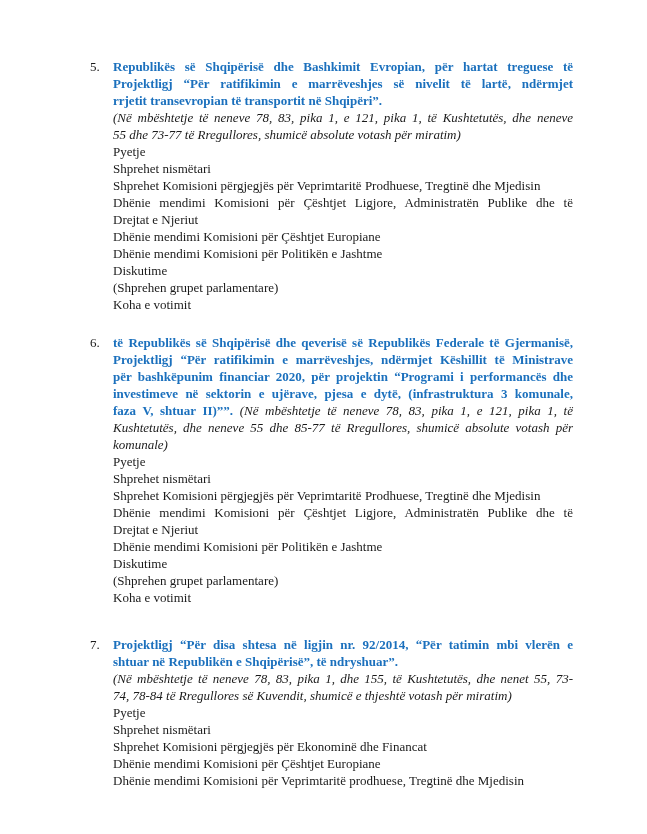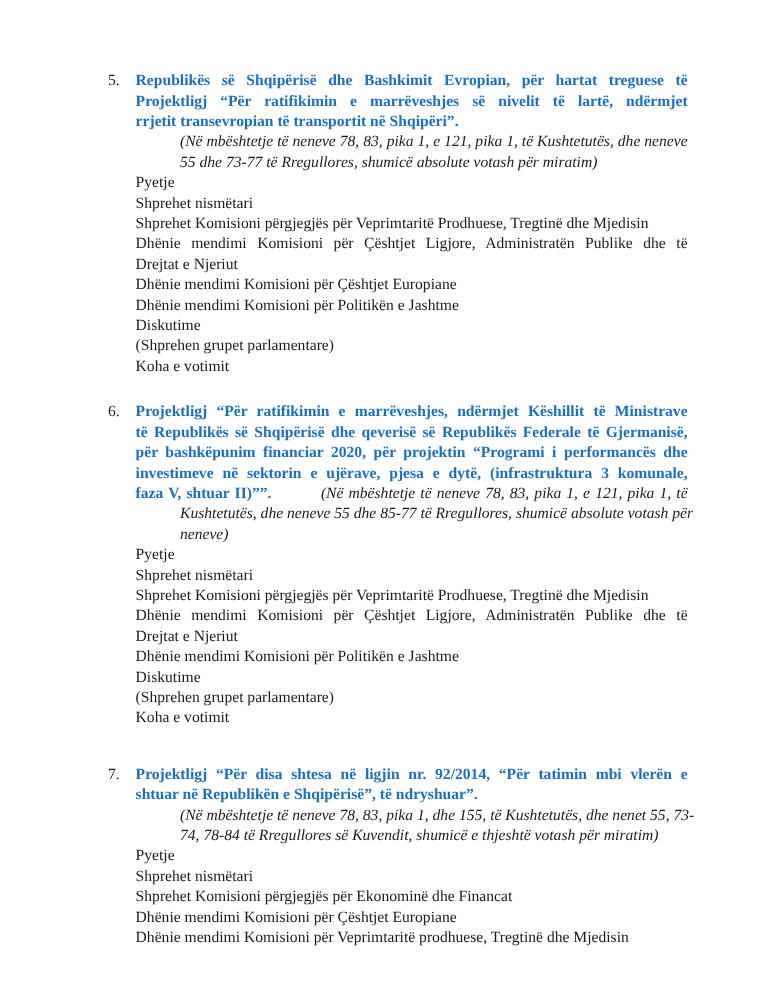--- a/index.html
+++ b/index.html
@@ -17,21 +17,21 @@
     color: var(--body-text, #1a1a1a);
   }
   .item { display: flex; align-items: flex-start; }
   .item:nth-child(1) { margin-bottom: 21px; }
   .item:nth-child(2) { margin-bottom: 30px; }
   .num { flex: 0 0 23px; width: 23px; }
   .content { flex: 0 0 460px; width: 460px; }
   .line { white-space: nowrap; }
   .line.j { text-align: justify; text-align-last: justify; }
   .seg-title { color: var(--title-blue, #1b70bd); font-weight: bold; }
-  .seg-italic { font-style: italic; margin-left: 37px; }
+  .seg-italic { font-style: italic; }
   .seg-plain { font-style: normal; }
 </style>
 </head>
 <body>
 
 <div class="page">
   <div id="items">
       <div class="item">
         <div class="num">5.</div>
         <div class="content">
@@ -48,27 +48,27 @@
           <div class="line"><span class="seg-plain">Dhënie mendimi Komisioni për Çështjet Europiane</span></div>
           <div class="line"><span class="seg-plain">Dhënie mendimi Komisioni për Politikën e Jashtme</span></div>
           <div class="line"><span class="seg-plain">Diskutime</span></div>
           <div class="line"><span class="seg-plain">(Shprehen grupet parlamentare)</span></div>
           <div class="line"><span class="seg-plain">Koha e votimit</span></div>
         </div>
       </div>
       <div class="item">
         <div class="num">6.</div>
         <div class="content">
+          <div class="line j"><span class="seg-title">të Republikës së Shqipërisë dhe qeverisë së Republikës Federale të Gjermanisë,</span></div>
           <div class="line j"><span class="seg-title">Projektligj “Për ratifikimin e marrëveshjes, ndërmjet Këshillit të Ministrave</span></div>
-          <div class="line j"><span class="seg-title">të Republikës së Shqipërisë dhe qeverisë së Republikës Federale të Gjermanisë,</span></div>
           <div class="line j"><span class="seg-title">për bashkëpunim financiar 2020, për projektin “Programi i performancës dhe</span></div>
           <div class="line j"><span class="seg-title">investimeve në sektorin e ujërave, pjesa e dytë, (infrastruktura 3 komunale,</span></div>
           <div class="line j"><span class="seg-title">faza V, shtuar II)””.</span><span class="seg-italic"> (Në mbështetje të neneve 78, 83, pika 1, e 121, pika 1, të</span></div>
           <div class="line j"><span class="seg-italic">Kushtetutës, dhe neneve 55 dhe 85-77 të Rregullores, shumicë absolute votash për</span></div>
-          <div class="line"><span class="seg-italic">neneve)</span></div>
+          <div class="line"><span class="seg-italic">komunale)</span></div>
           <div class="line"><span class="seg-plain">Pyetje</span></div>
           <div class="line"><span class="seg-plain">Shprehet nismëtari</span></div>
           <div class="line"><span class="seg-plain">Shprehet Komisioni përgjegjës për Veprimtaritë Prodhuese, Tregtinë dhe Mjedisin</span></div>
           <div class="line j"><span class="seg-plain">Dhënie mendimi Komisioni për Çështjet Ligjore, Administratën Publike dhe të</span></div>
           <div class="line"><span class="seg-plain">Drejtat e Njeriut</span></div>
           <div class="line"><span class="seg-plain">Dhënie mendimi Komisioni për Politikën e Jashtme</span></div>
           <div class="line"><span class="seg-plain">Diskutime</span></div>
           <div class="line"><span class="seg-plain">(Shprehen grupet parlamentare)</span></div>
           <div class="line"><span class="seg-plain">Koha e votimit</span></div>
         </div>

